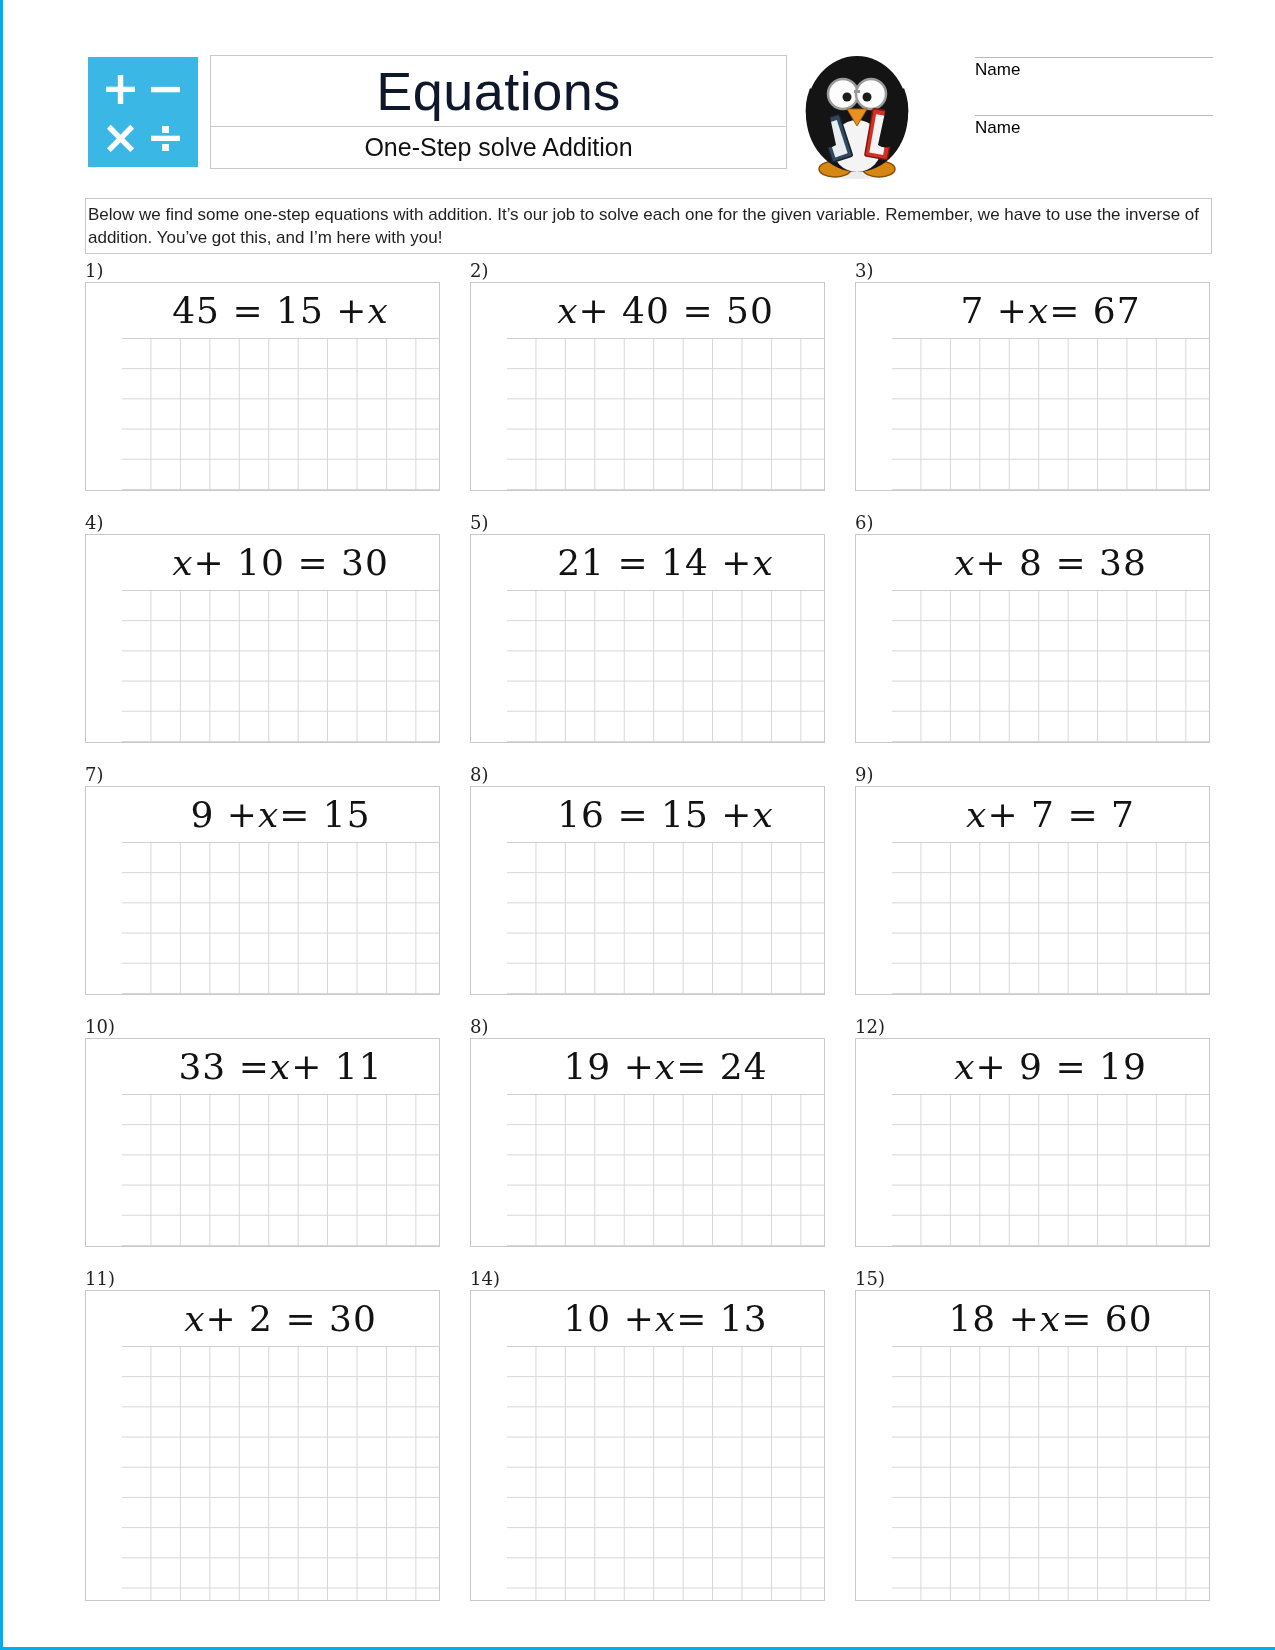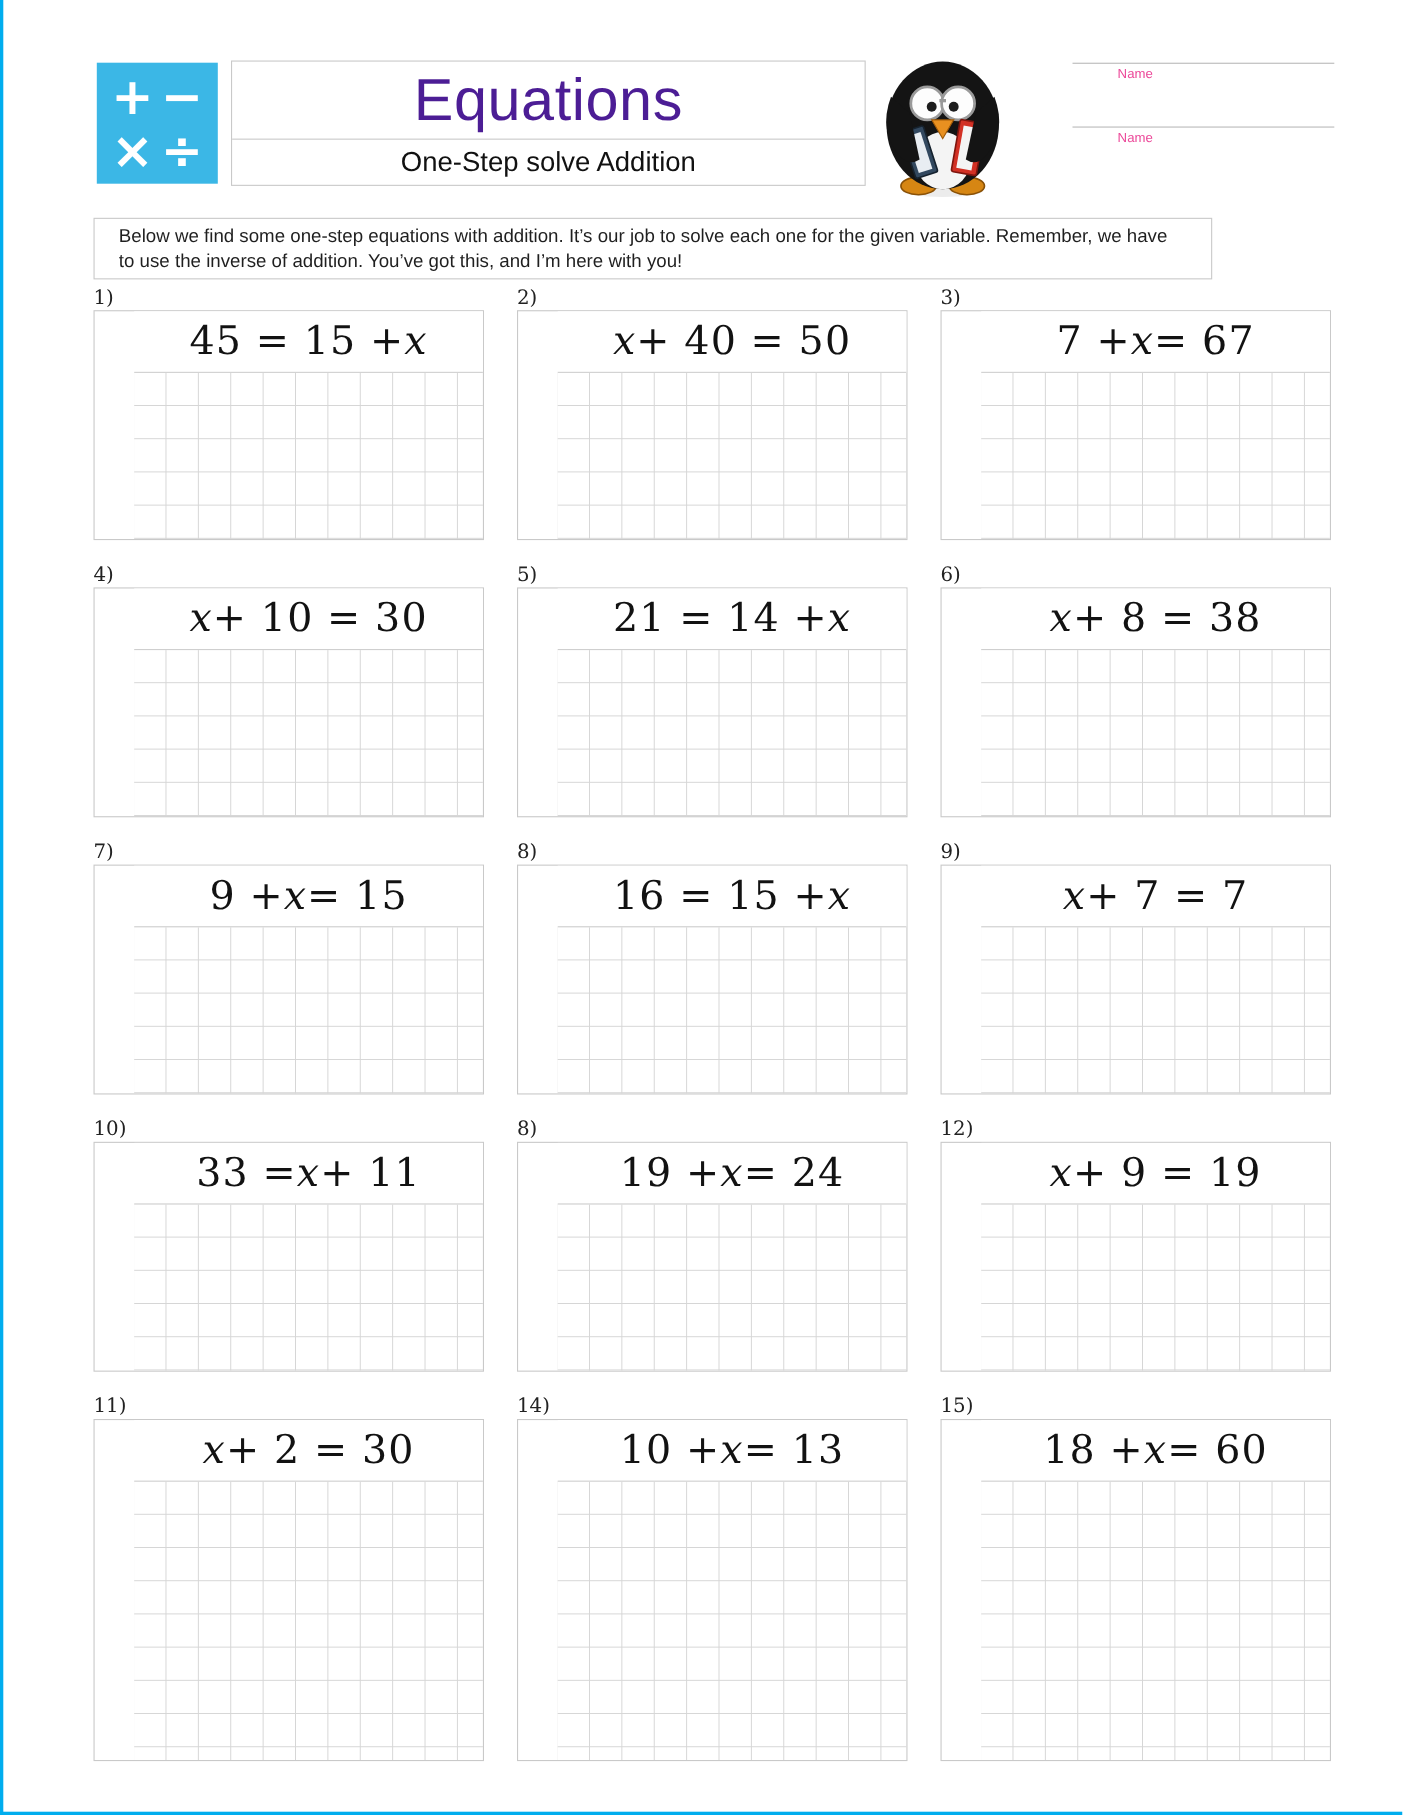--- a/index.html
+++ b/index.html
@@ -33,39 +33,39 @@
     font-family: "DejaVu Sans", sans-serif;
   }
   .title-panel {
     position: absolute; left: 210px; top: 55px;
     width: 577px; height: 114px;
     border: 1px solid #c9c9c9; background: #fff;
   }
   .title-row {
     height: 71px; border-bottom: 1px solid #c9c9c9;
     display: flex; align-items: center; justify-content: center;
-    font-size: 54px; letter-spacing: 0.5px; color: #4c1d95;
+    font-size: 54px; letter-spacing: 0.5px; color: #0f172a;
   }
   .subtitle-row {
     height: 41px;
     display: flex; align-items: center; justify-content: center;
     font-size: 25px; color: #111;
   }
   .mascot { position: absolute; left: 797px; top: 50px; width: 120px; height: 130px; }
 
   .fields { position: absolute; left: 975px; top: 57px; width: 238px; }
   .field  { height: 58px; border-top: 1px solid #b9b9b9; }
-  .field-label { font-size: 12px; color: #ec4899; padding-top: 2px; margin-left: 41px; }
+  .field-label { font-size: 17px; color: #000000; padding-top: 2px; }
 
   
   .instructions {
     position: absolute; left: 85px; top: 198px;
-    width: 1017px; height: 56px;
+    width: 1127px; height: 56px;
     border: 1px solid #c9c9c9;
-    padding: 4px 22px;
+    padding: 4px 2px;
     font-size: 17px; line-height: 1.38; color: #1f1f1f;
   }
 
   
   .problems {
     position: absolute; left: 85px; top: 260px;
     width: 1125px;
     display: grid;
     grid-template-columns: repeat(3, 355px);
     column-gap: 30px;

